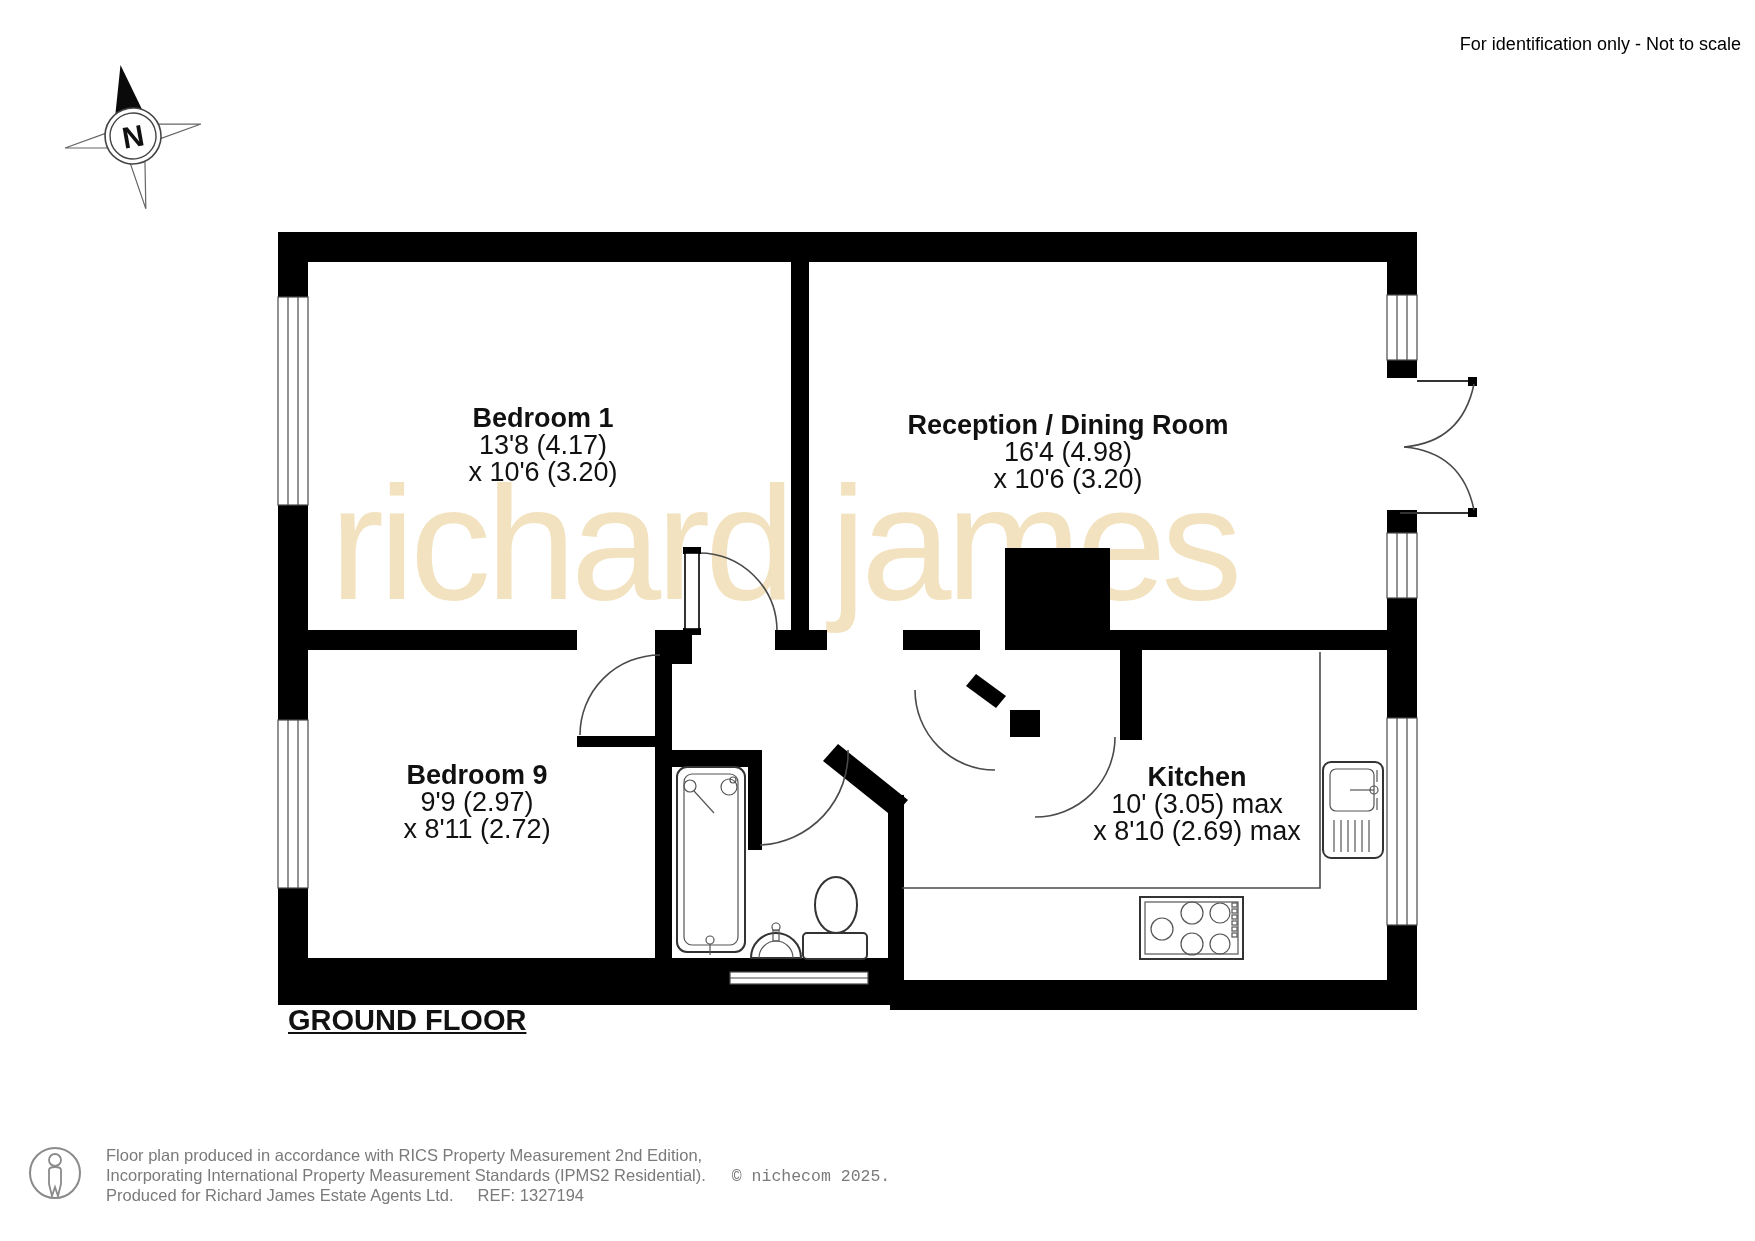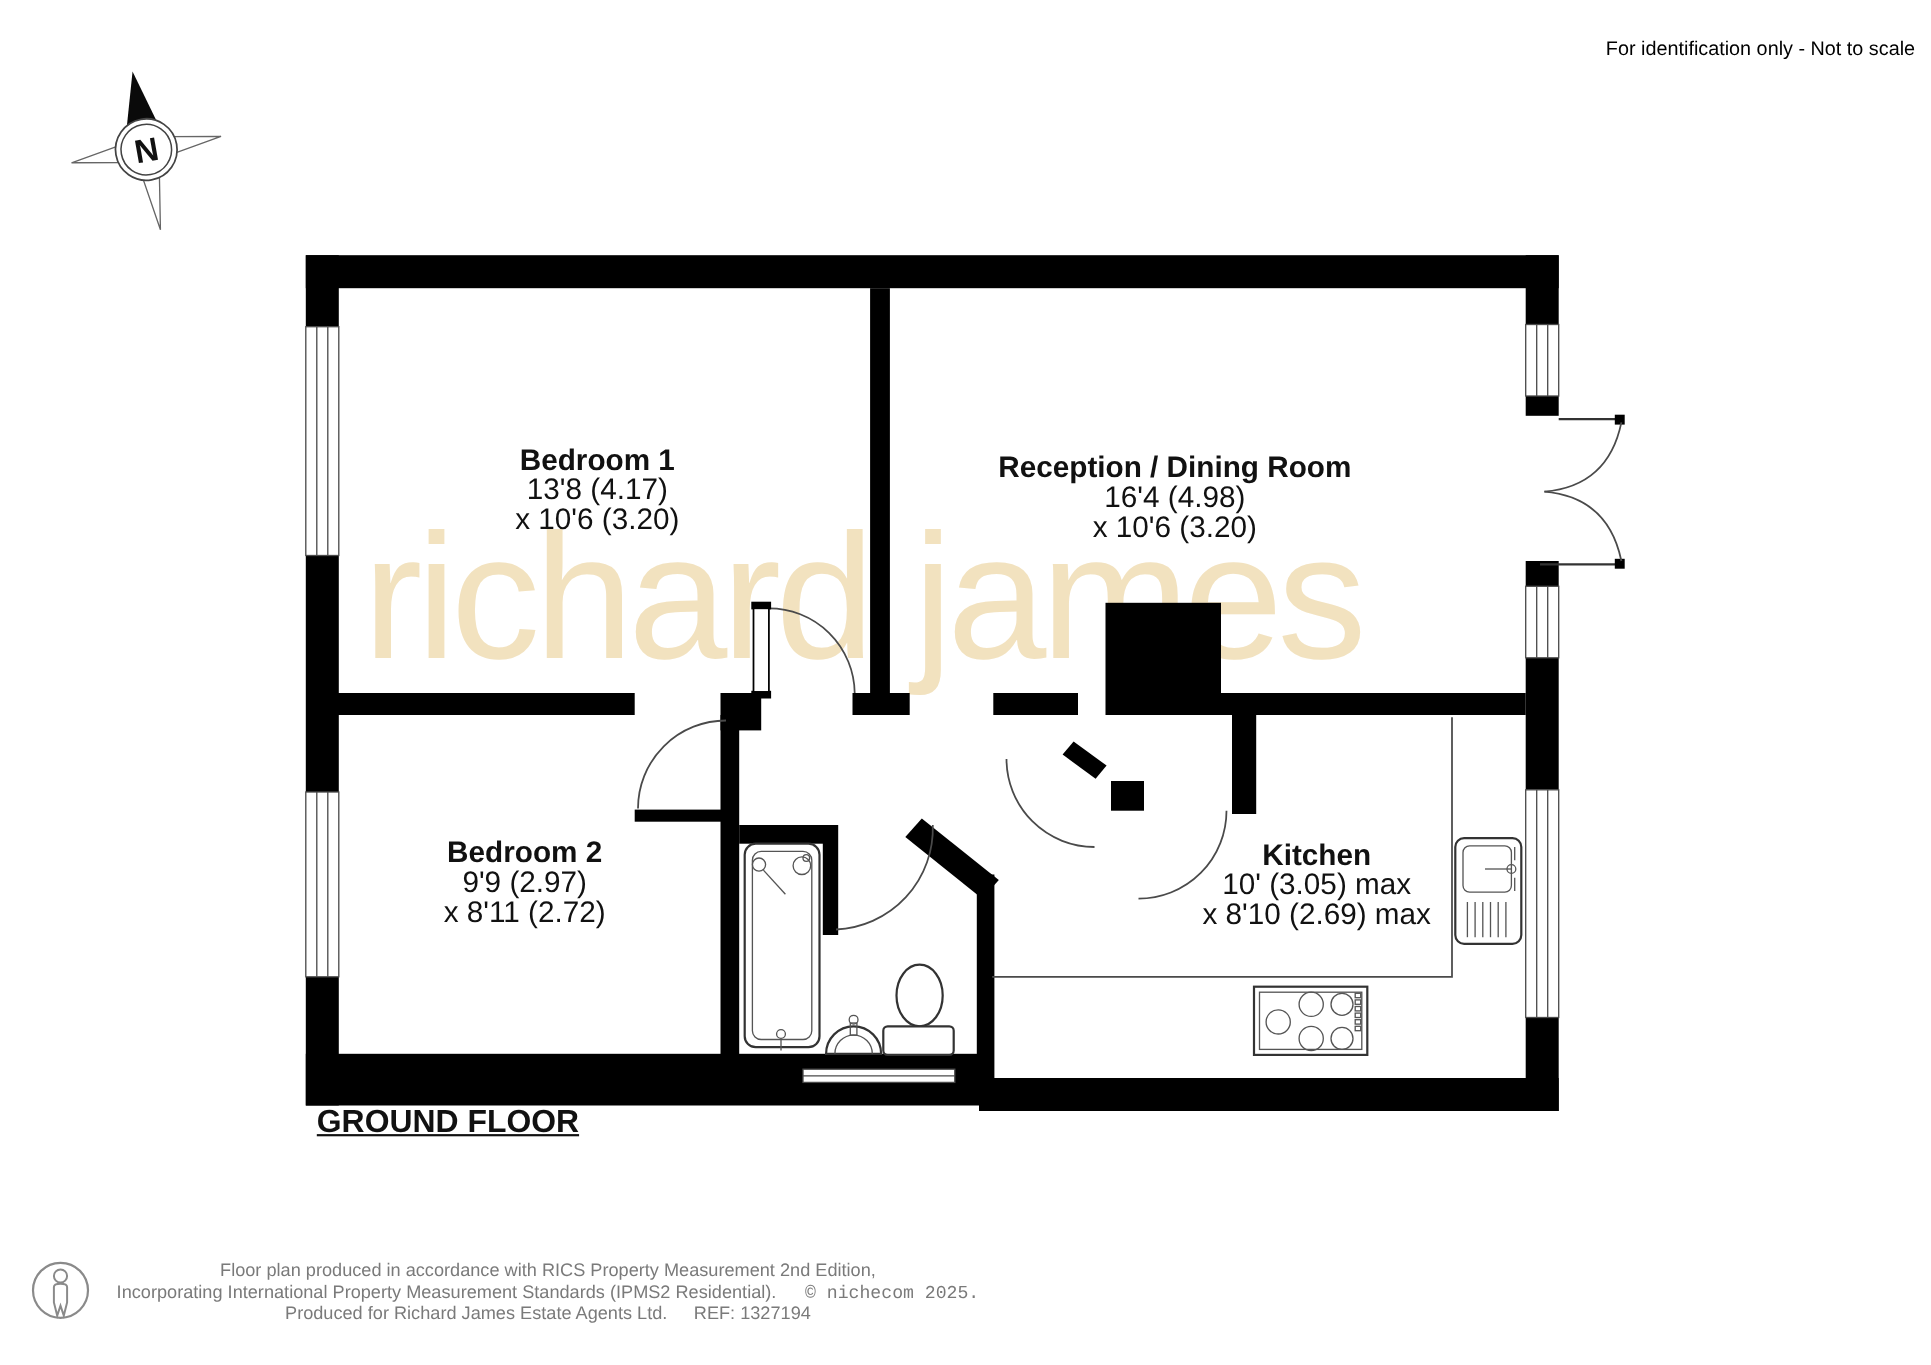--- a/index.html
+++ b/index.html
@@ -13,21 +13,21 @@
   svg.plan{position:absolute;left:0;top:0;z-index:2;}
   svg.compass{position:absolute;left:60px;top:58px;z-index:3;}
   .room-label{position:absolute;z-index:3;text-align:center;transform:translateX(-50%);
               font-size:27px;line-height:27px;color:var(--text,#111);white-space:nowrap;}
   .room-label .rname{font-weight:bold;}
   .floor-title{position:absolute;left:288px;top:1004px;font-size:29px;font-weight:bold;
                color:var(--text,#111);z-index:3;text-decoration:underline;}
   .footer{position:absolute;left:28px;top:1146px;display:flex;align-items:flex-start;
           color:var(--footer,#7a7a7a);font-size:16.5px;line-height:19.5px;z-index:3;}
   .footer .ftext{margin-left:22px;}
-  .footer .frow{white-space:nowrap;text-align:center;}
+  .footer .frow{white-space:nowrap;}
   .gap-l{margin-left:26px;font-family:Liberation Mono, monospace;}
   .gap-s{margin-left:24px;}
   
   .w{fill:var(--wall,#000);stroke:none;}
   .win{fill:#fff;stroke:#4a4a4a;stroke-width:1.2;}
   .wline{stroke:#4a4a4a;stroke-width:1.2;fill:none;}
   .arc{stroke:var(--line,#4a4a4a);stroke-width:1.6;fill:none;}
   .thin{stroke:#333;stroke-width:2;fill:none;}
   .fx{stroke:#333;stroke-width:2;fill:#fff;}
   .fx2{stroke:#555;stroke-width:1.2;fill:none;}
@@ -208,21 +208,21 @@
     <div class="rname">Bedroom 1</div>
     <div>13'8 (4.17)</div>
     <div>x 10'6 (3.20)</div>
   </div>
   <div class="room-label" style="left:1052px;top:412px;margin-left:16px;">
     <div class="rname">Reception / Dining Room</div>
     <div>16'4 (4.98)</div>
     <div>x 10'6 (3.20)</div>
   </div>
   <div class="room-label" style="left:477px;top:762px;">
-    <div class="rname">Bedroom 2</div>
+    <div class="rname">Bedroom 9</div>
     <div>9'9 (2.97)</div>
     <div>x 8'11 (2.72)</div>
   </div>
   <div class="room-label" style="left:1197px;top:764px;">
     <div class="rname">Kitchen</div>
     <div>10' (3.05) max</div>
     <div>x 8'10 (2.69) max</div>
   </div>
 
   <div class="floor-title">GROUND FLOOR</div>

